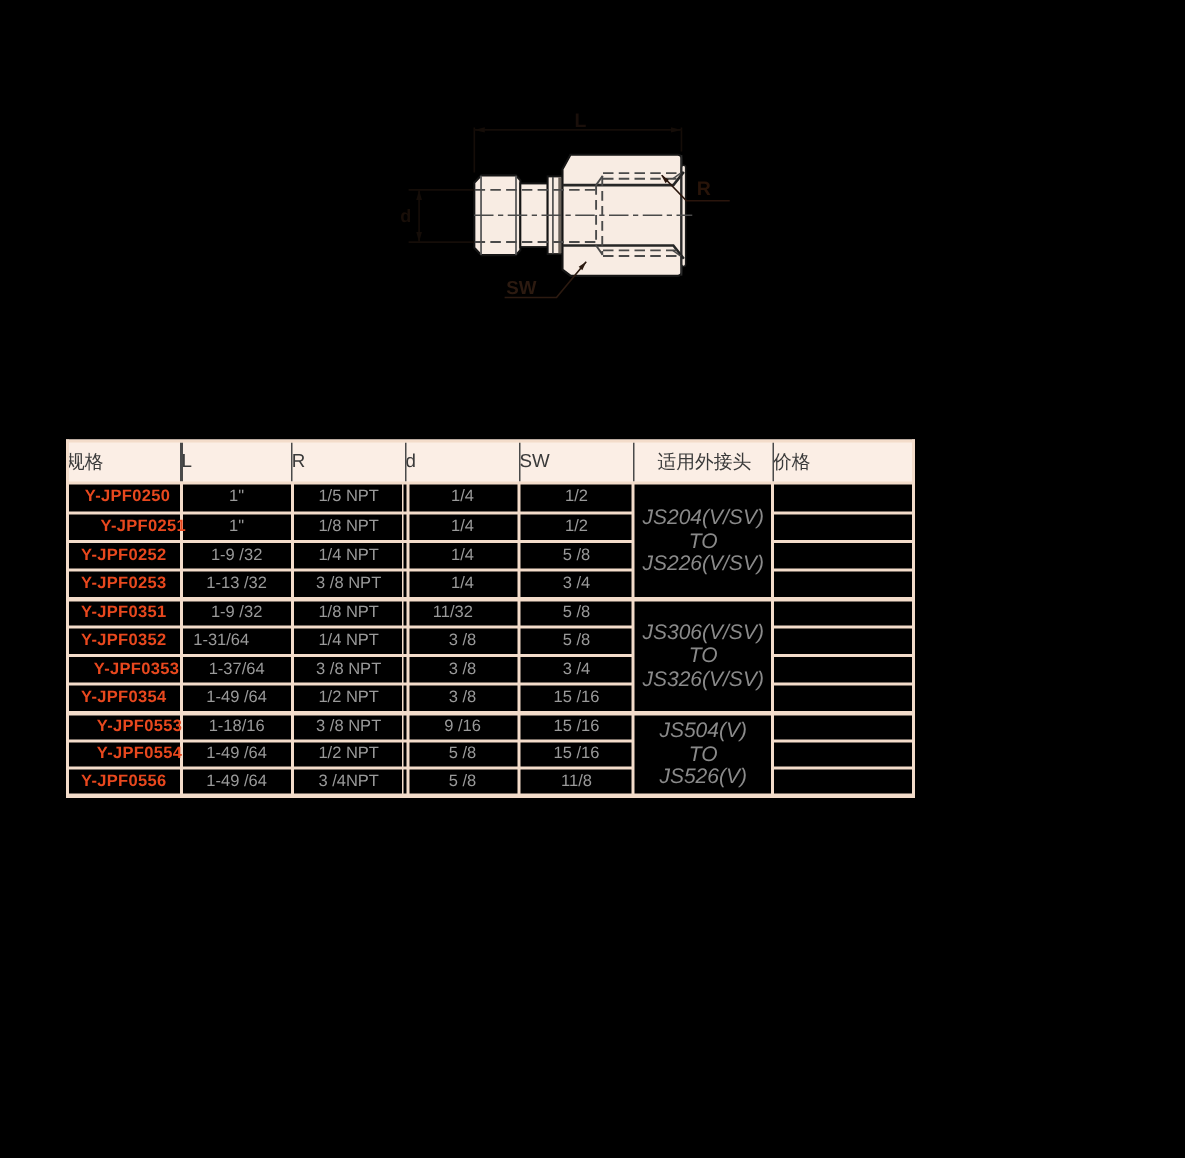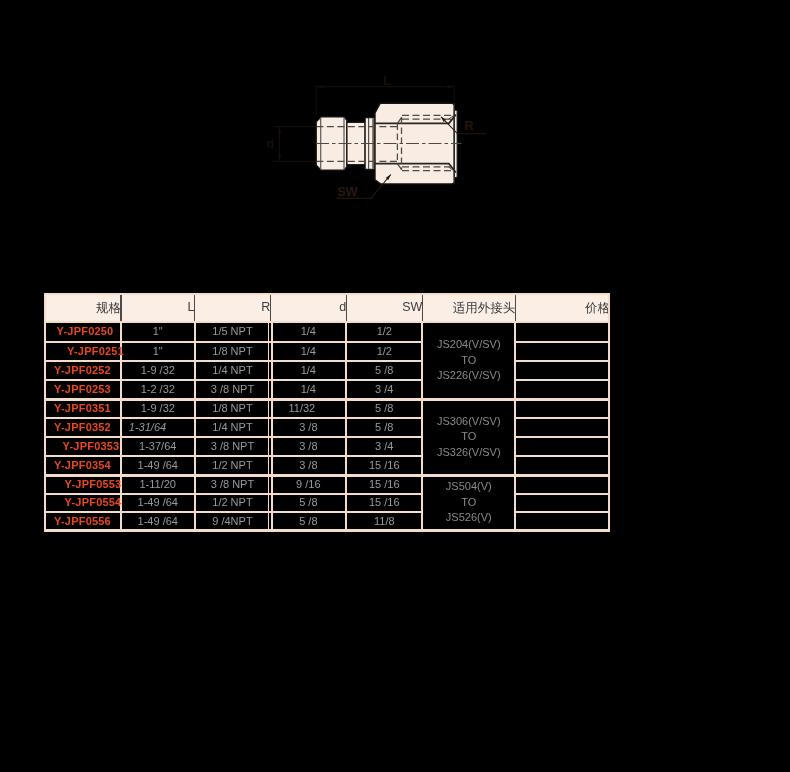--- a/index.html
+++ b/index.html
@@ -1,20 +1,20 @@
 <!DOCTYPE html>
 <html><head><meta charset="utf-8"><style>
 html,body{margin:0;padding:0;background:#000;width:790px;height:772px;overflow:hidden;}
 *{box-sizing:border-box;font-family:"Liberation Sans",sans-serif;}
 .hl{position:absolute;background:#f3dcca;}
 .vl{position:absolute;background:#f3dcca;}
 .ct{position:absolute;text-align:center;font-size:11px;color:#9a9a9a;white-space:nowrap;}
 .rt{position:absolute;text-align:center;font-size:11px;font-weight:bold;color:#e8481e;white-space:nowrap;letter-spacing:0.2px;}
-.ht{position:absolute;text-align:right;font-size:12.5px;color:#3a3a3a;white-space:nowrap;}
-.js{position:absolute;text-align:center;font-size:11px;color:#8a8a8a;line-height:15.5px;white-space:nowrap;}
+.ht{position:absolute;text-align:left;font-size:12.5px;color:#3a3a3a;white-space:nowrap;}
+.js{position:absolute;text-align:center;font-size:14px;color:#8a8a8a;line-height:15.5px;white-space:nowrap;font-style:italic;}
 </style></head><body>
 
 <svg width="790" height="772" viewBox="0 0 790 772" style="position:absolute;left:0;top:0;">
 
 <g>
       <polygon points="320.9,116.9 343.9,116.9 346.9,120.2 346.9,166.8 343.9,170.1 320.9,170.1 316.2,165.2 316.2,121.8" fill="#f8ece3" stroke="#151515" stroke-width="1.4"></polygon>
       <line x1="320.7" y1="117.2" x2="320.7" y2="169.8" stroke="#5a5a5a" stroke-width="1.2"></line>
       <line x1="344" y1="117.2" x2="344" y2="169.8" stroke="#5a5a5a" stroke-width="1.2"></line>
     </g>
 
@@ -94,21 +94,21 @@
 </svg>
 
 <div style="position:absolute;left:0;top:0;">
 
 <div style="position:absolute;left:44px;top:293.4px;width:566px;height:29px;background:#fbeee5;"></div>
 <div class="ht" style="left:44px;top:299.9px;width:77px;">规格</div>
 <div class="ht" style="left:121px;top:299.9px;width:73.5px;">L</div>
 <div class="ht" style="left:194.5px;top:299.9px;width:75.9px;">R</div>
 <div class="ht" style="left:270.4px;top:299.9px;width:75.9px;">d</div>
 <div class="ht" style="left:346.3px;top:299.9px;width:76px;">SW</div>
-<div class="ht" style="left:422.3px;top:299.9px;width:93px;">适用外接头</div>
+<div class="ht" style="left:422.3px;top:299.9px;width:93px;padding-left:16px;">适用外接头</div>
 <div class="ht" style="left:515.3px;top:299.9px;width:94.7px;">价格</div>
 <div style="position:absolute;left:120.4px;top:294.9px;width:1.2px;height:26px;background:#4a4a4a;"></div>
 <div style="position:absolute;left:193.9px;top:294.9px;width:1.2px;height:26px;background:#4a4a4a;"></div>
 <div style="position:absolute;left:269.8px;top:294.9px;width:1.2px;height:26px;background:#4a4a4a;"></div>
 <div style="position:absolute;left:345.7px;top:294.9px;width:1.2px;height:26px;background:#4a4a4a;"></div>
 <div style="position:absolute;left:421.7px;top:294.9px;width:1.2px;height:26px;background:#4a4a4a;"></div>
 <div style="position:absolute;left:514.7px;top:294.9px;width:1.2px;height:26px;background:#4a4a4a;"></div>
 
 <div>
 <div class="vl" style="left:44px;top:293.4px;width:2px;height:238px;"></div>
@@ -168,37 +168,37 @@
 <div>
 <div class="rt" style="left:44px;top:363.65px;width:77px;">Y-JPF0252</div>
 <div class="ct" style="left:121px;top:363.65px;width:73.5px;">1-9 /32</div>
 <div class="ct" style="left:194.5px;top:363.65px;width:75.9px;">1/4 NPT</div>
 <div class="ct" style="left:270.4px;top:363.65px;width:75.9px;">1/4</div>
 <div class="ct" style="left:346.3px;top:363.65px;width:76px;">5 /8</div>
 </div>
 
 <div>
 <div class="rt" style="left:44px;top:382.85px;width:77px;">Y-JPF0253</div>
-<div class="ct" style="left:121px;top:382.85px;width:73.5px;">1-2 /32</div>
+<div class="ct" style="left:121px;top:382.85px;width:73.5px;">1-13 /32</div>
 <div class="ct" style="left:194.5px;top:382.85px;width:75.9px;">3 /8 NPT</div>
 <div class="ct" style="left:270.4px;top:382.85px;width:75.9px;">1/4</div>
 <div class="ct" style="left:346.3px;top:382.85px;width:76px;">3 /4</div>
 </div>
 
 <div>
 <div class="rt" style="left:44px;top:402px;width:77px;">Y-JPF0351</div>
 <div class="ct" style="left:121px;top:402px;width:73.5px;">1-9 /32</div>
 <div class="ct" style="left:194.5px;top:402px;width:75.9px;">1/8 NPT</div>
 <div class="ct" style="left:270.4px;top:402px;width:63px;">11/32</div>
 <div class="ct" style="left:346.3px;top:402px;width:76px;">5 /8</div>
 </div>
 
 <div>
 <div class="rt" style="left:44px;top:421px;width:77px;">Y-JPF0352</div>
-<div class="ct" style="left:121px;top:421px;width:53px;font-style:italic;">1-31/64</div>
+<div class="ct" style="left:121px;top:421px;width:53px;">1-31/64</div>
 <div class="ct" style="left:194.5px;top:421px;width:75.9px;">1/4 NPT</div>
 <div class="ct" style="left:270.4px;top:421px;width:75.9px;">3 /8</div>
 <div class="ct" style="left:346.3px;top:421px;width:76px;">5 /8</div>
 </div>
 
 <div>
 <div class="rt" style="left:44px;top:440px;width:94px;">Y-JPF0353</div>
 <div class="ct" style="left:121px;top:440px;width:73.5px;">1-37/64</div>
 <div class="ct" style="left:194.5px;top:440px;width:75.9px;">3 /8 NPT</div>
 <div class="ct" style="left:270.4px;top:440px;width:75.9px;">3 /8</div>
@@ -208,38 +208,38 @@
 <div>
 <div class="rt" style="left:44px;top:459.15px;width:77px;">Y-JPF0354</div>
 <div class="ct" style="left:121px;top:459.15px;width:73.5px;">1-49 /64</div>
 <div class="ct" style="left:194.5px;top:459.15px;width:75.9px;">1/2 NPT</div>
 <div class="ct" style="left:270.4px;top:459.15px;width:75.9px;">3 /8</div>
 <div class="ct" style="left:346.3px;top:459.15px;width:76px;">15 /16</div>
 </div>
 
 <div>
 <div class="rt" style="left:44px;top:478px;width:98px;">Y-JPF0553</div>
-<div class="ct" style="left:121px;top:478px;width:73.5px;">1-11/20</div>
+<div class="ct" style="left:121px;top:478px;width:73.5px;">1-18/16</div>
 <div class="ct" style="left:194.5px;top:478px;width:75.9px;">3 /8 NPT</div>
 <div class="ct" style="left:270.4px;top:478px;width:75.9px;">9 /16</div>
 <div class="ct" style="left:346.3px;top:478px;width:76px;">15 /16</div>
 </div>
 
 <div>
 <div class="rt" style="left:44px;top:496.35px;width:98px;">Y-JPF0554</div>
 <div class="ct" style="left:121px;top:496.35px;width:73.5px;">1-49 /64</div>
 <div class="ct" style="left:194.5px;top:496.35px;width:75.9px;">1/2 NPT</div>
 <div class="ct" style="left:270.4px;top:496.35px;width:75.9px;">5 /8</div>
 <div class="ct" style="left:346.3px;top:496.35px;width:76px;">15 /16</div>
 </div>
 
 <div>
 <div class="rt" style="left:44px;top:514.7px;width:77px;">Y-JPF0556</div>
 <div class="ct" style="left:121px;top:514.7px;width:73.5px;">1-49 /64</div>
-<div class="ct" style="left:194.5px;top:514.7px;width:75.9px;">9 /4NPT</div>
+<div class="ct" style="left:194.5px;top:514.7px;width:75.9px;">3 /4NPT</div>
 <div class="ct" style="left:270.4px;top:514.7px;width:75.9px;">5 /8</div>
 <div class="ct" style="left:346.3px;top:514.7px;width:76px;">11/8</div>
 </div>
 
 <div class="js" style="left:422.3px;top:337.2px;width:93px;">JS204(V/SV)<br>TO<br>JS226(V/SV)</div>
 
 <div class="js" style="left:422.3px;top:413.65px;width:93px;">JS306(V/SV)<br>TO<br>JS326(V/SV)</div>
 
 <div class="js" style="left:422.3px;top:479.35px;width:93px;">JS504(V)<br>TO<br>JS526(V)</div>
 </div>

